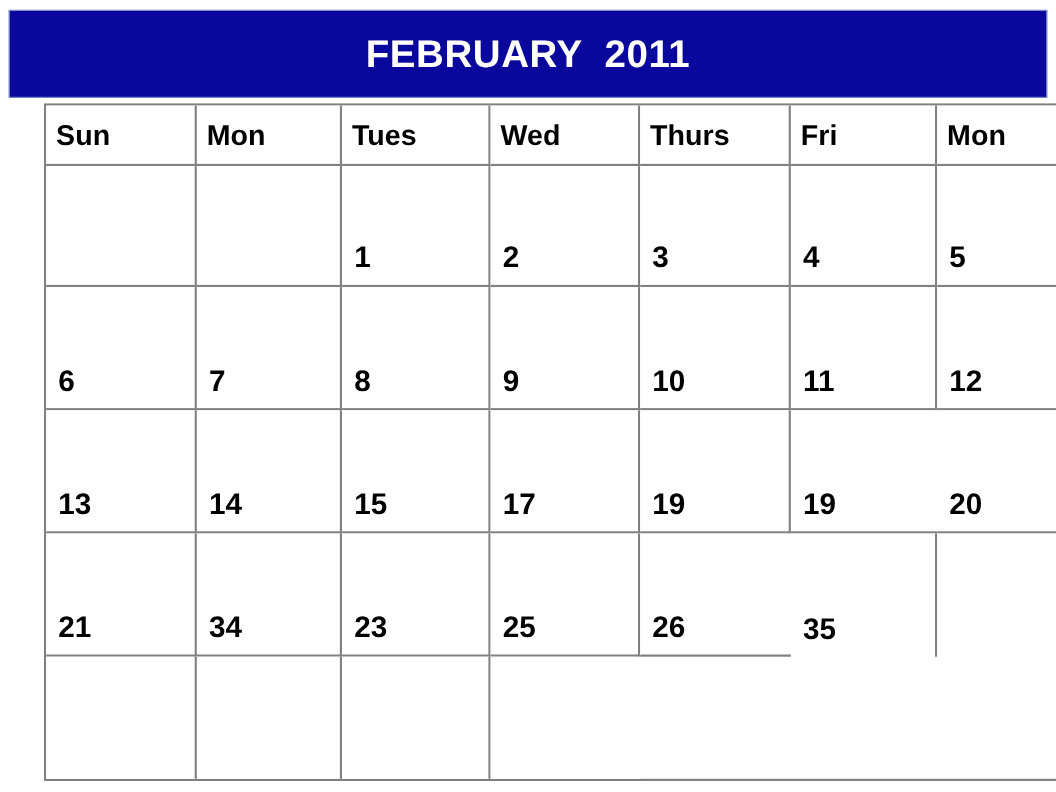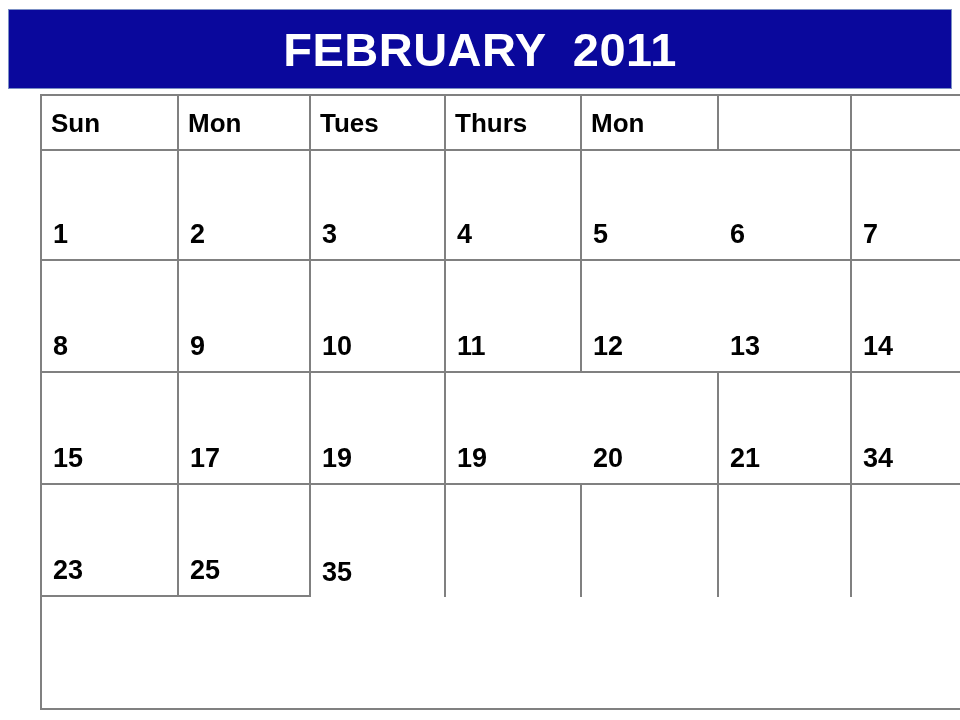--- a/index.html
+++ b/index.html
@@ -32,21 +32,21 @@
     background: #0a089c;
     border: 1px solid #7b8fc4;
     display: flex;
     align-items: center;
     justify-content: center;
   }
   .title-text {
     color: #ffffff;
     font-family: "Liberation Sans", sans-serif;
     font-weight: bold;
-    font-size: 47px;
+    font-size: 35px;
     line-height: 1;
     letter-spacing: 0.5px;
     white-space: pre;
     text-align: center;
   }
 
   
   .calendar-grid {
     position: absolute;
     left: 8px;
@@ -119,21 +119,27 @@
     <div class="dow-cell">
       <span class="dow-label">Sun</span>
     </div>
     <div class="dow-cell">
       <span class="dow-label">Mon</span>
     </div>
     <div class="dow-cell">
       <span class="dow-label">Tues</span>
     </div>
     <div class="dow-cell">
+      <span class="dow-label">Wed</span>
+    </div>
+    <div class="dow-cell">
       <span class="dow-label">Thurs</span>
+    </div>
+    <div class="dow-cell">
+      <span class="dow-label">Fri</span>
     </div>
     <div class="dow-cell">
       <span class="dow-label">Mon</span>
     </div>
 
     <div class="day-cell"></div>
     <div class="day-cell"></div>
     <div class="day-cell">
         <span class="day-number">1</span>
       </div>
@@ -199,20 +205,23 @@
       </div>
     <div class="day-cell">
         <span class="day-number">34</span>
       </div>
     <div class="day-cell">
         <span class="day-number">23</span>
       </div>
     <div class="day-cell">
         <span class="day-number">25</span>
       </div>
+    <div class="day-cell last-col">
+        <span class="day-number">26</span>
+      </div>
 
     <div class="day-cell last-row">
         <span class="day-number">35</span>
       </div>
     <div class="day-cell last-row"></div>
     <div class="day-cell last-row"></div>
     <div class="day-cell last-row"></div>
     <div class="day-cell last-row"></div>
     <div class="day-cell last-col last-row"></div>
 

